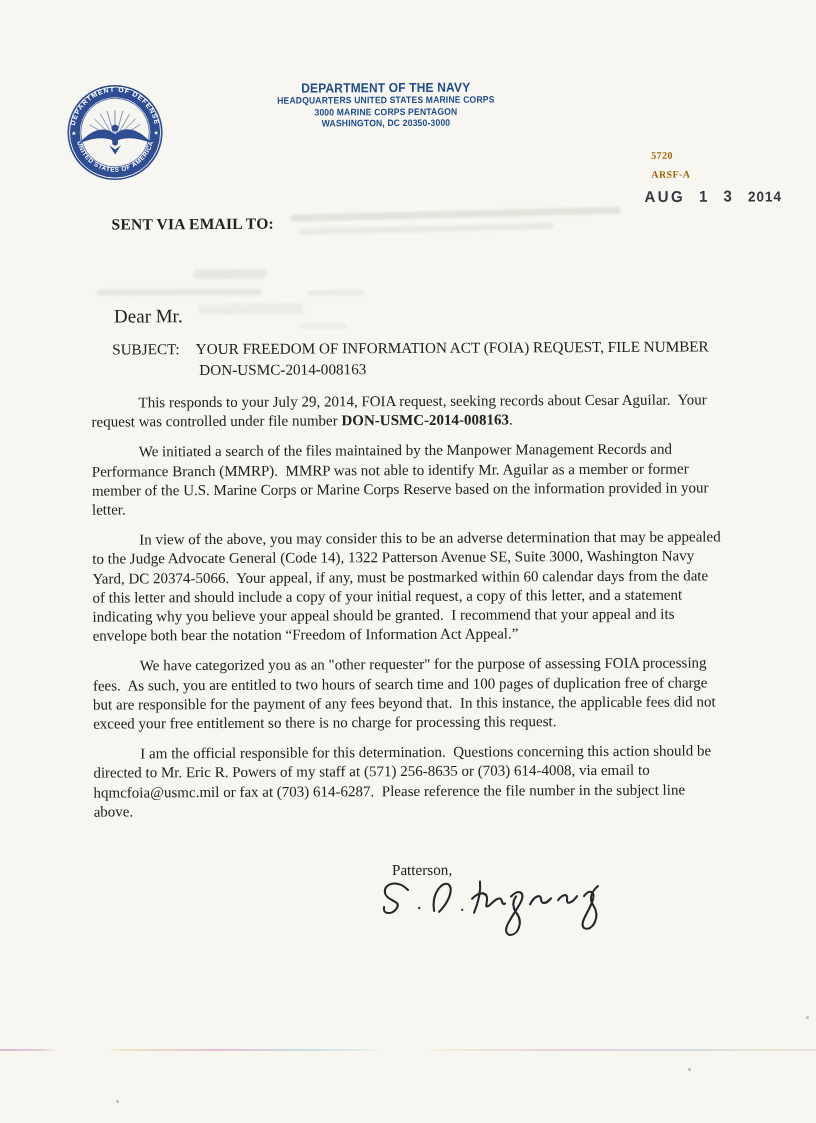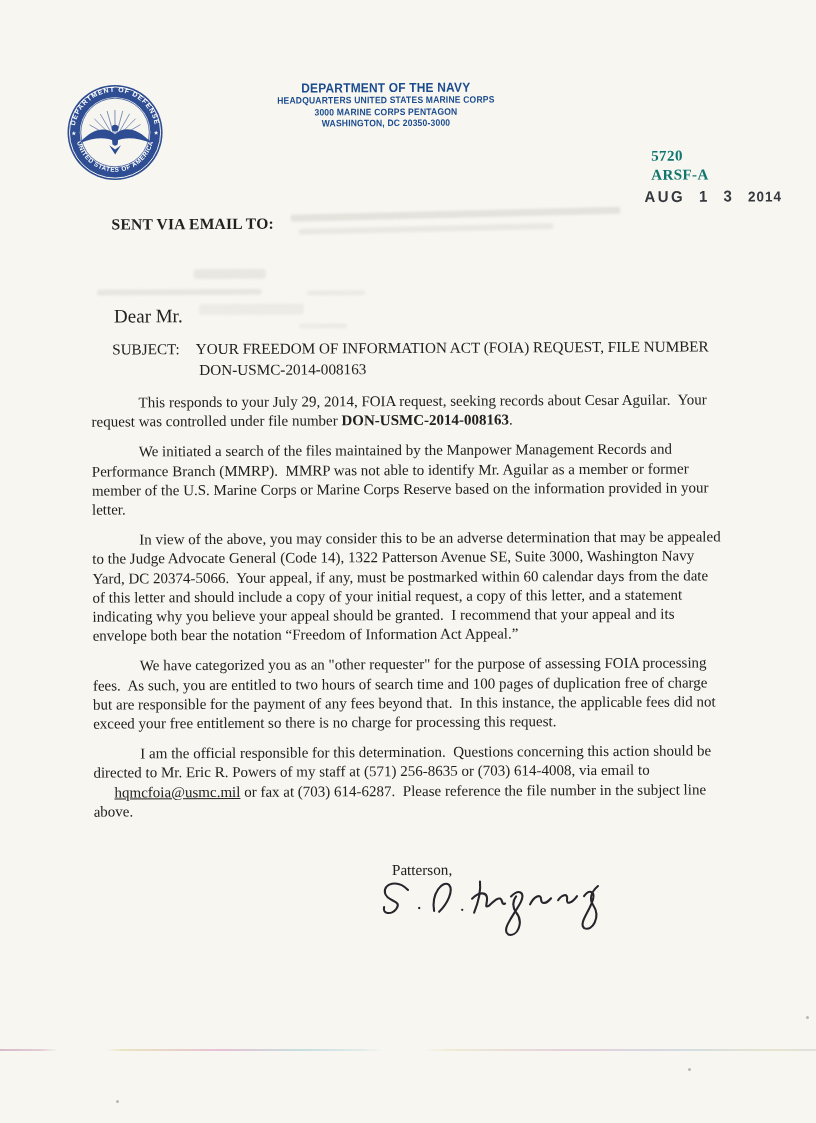--- a/index.html
+++ b/index.html
@@ -10,37 +10,37 @@
   }
   .sheet{position:absolute;inset:0;transform:rotate(-0.3deg);transform-origin:50% 45%;}
   
   .seal{position:absolute;left:68px;top:82px;width:98px;height:98px;}
   .lh{position:absolute;left:232px;top:80px;width:312px;text-align:center;
       font-family:"Liberation Sans","DejaVu Sans",sans-serif;color:#1c4c8f;
       font-weight:bold;transform:scaleX(.92);}
   .lh .l1{font-size:13px;line-height:15px;letter-spacing:.2px;}
   .lh .l2{font-size:9.3px;line-height:11.5px;letter-spacing:.2px;}
   
-  .refblk{position:absolute;left:653px;top:148px;font-size:15px;line-height:18.5px;
-      color:#0f766e;letter-spacing:.4px;font-weight:600;}
+  .refblk{position:absolute;left:653px;top:148px;font-size:10px;line-height:18.5px;
+      color:#a16207;letter-spacing:.4px;font-weight:600;}
   .stamp{position:absolute;left:646px;top:189px;font-family:"Liberation Sans","DejaVu Sans",sans-serif;
       font-weight:bold;font-size:15px;color:#2b2e35;letter-spacing:2.5px;word-spacing:7px;
       transform:scaleY(1.05);opacity:.95;white-space:nowrap;}
   .stamp .yr{font-size:13.5px;letter-spacing:1px;}
   
   .sent{position:absolute;left:113px;top:214px;font-weight:bold;font-size:15.6px;letter-spacing:.2px;}
   .dear{position:absolute;left:115px;top:304px;font-size:19px;}
   .subj{position:absolute;left:113px;top:339px;font-size:15.2px;width:640px;}
   .subj .row{display:flex;}
   .subj .lab{flex:0 0 aupx;margin-right:16px;}
   .subj .ln2{padding-left:87px;margin-top:3px;}
   .bodytxt{position:absolute;left:92px;top:392px;width:630px;font-size:15px;line-height:19.2px;}
   .para{margin:0 0 11px 0;text-indent:47px;white-space:pre-wrap;}
   .para .b{font-weight:bold;}
-  .para .u{text-decoration:underline;margin-left:21px;}
+  .para .u{}
   
   .sincerely{position:absolute;left:390px;top:861px;font-size:15.2px;}
   .sigsvg{position:absolute;left:370px;top:868px;width:262px;height:76px;}
   .signer{position:absolute;left:390px;top:933px;font-size:15.2px;line-height:19.5px;}
   
   .smudge{position:absolute;background:rgba(178,176,166,.28);filter:blur(1.2px);border-radius:3px;}
   .scanline{position:absolute;left:0;top:1049px;width:816px;height:2px;filter:blur(.4px);
     background:linear-gradient(90deg,
       rgba(150,60,120,.32) 0%,rgba(150,60,120,.22) 5%,rgba(0,0,0,0) 7%,
       rgba(0,0,0,0) 13%,

